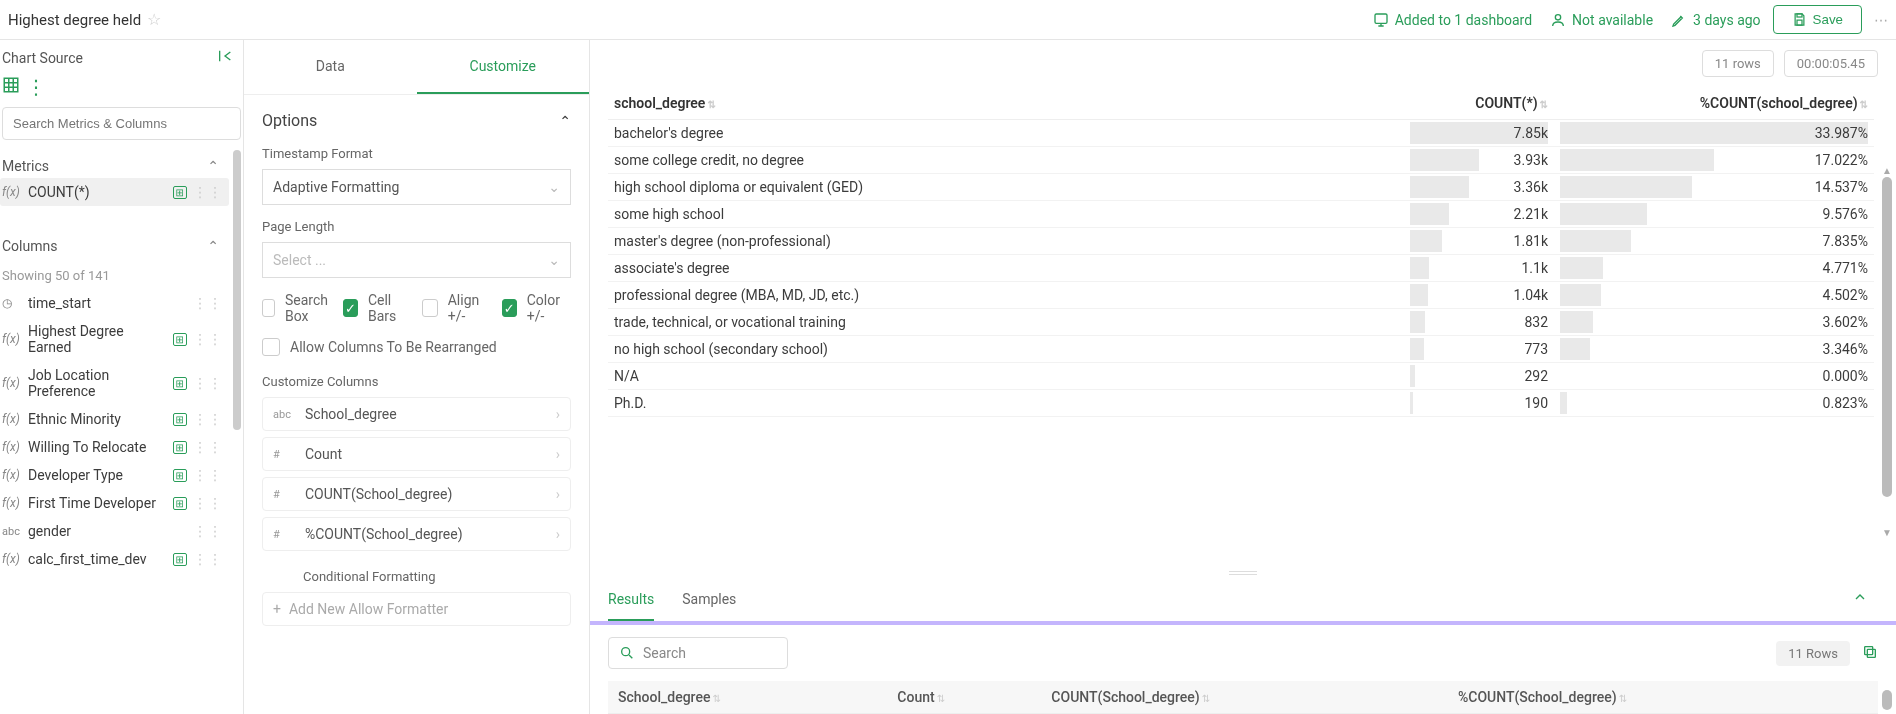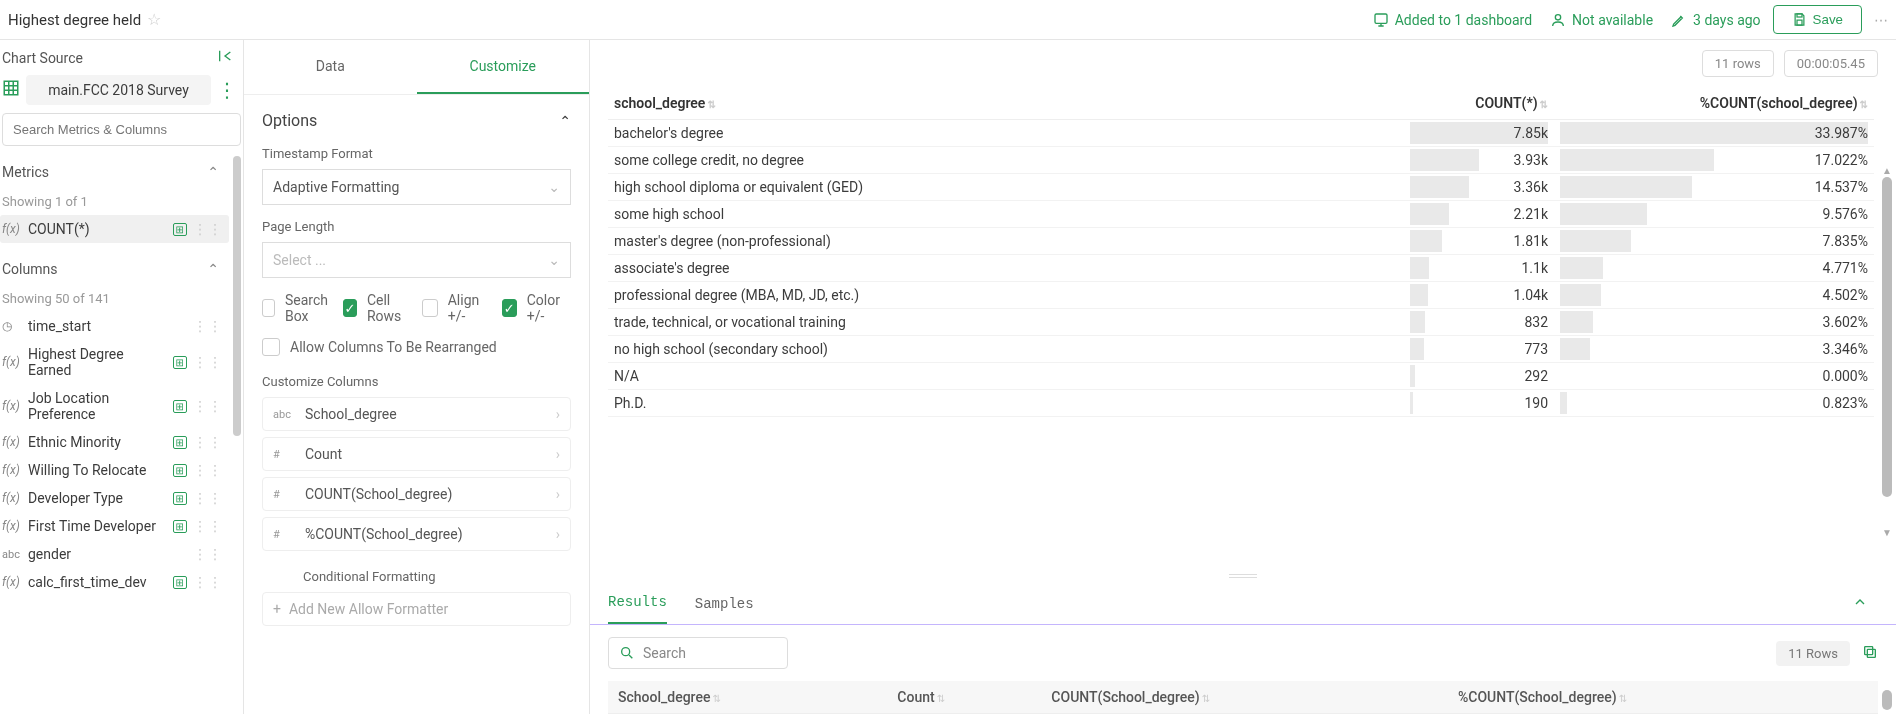--- a/index.html
+++ b/index.html
@@ -74,21 +74,21 @@
 .result td.bar { padding: 0 6px; }
 .result td.bar .barwrap { position: relative; height: 24px; display: flex; align-items: center; justify-content: flex-end; }
 .result td.bar .fill { position: absolute; left: 0; top: 1px; bottom: 1px; background: #e9e9e9; }
 .result td.bar .val { position: relative; z-index: 1; }
 .result .vscroll { position: absolute; right: 4px; top: 90px; width: 10px; height: 320px; background: #bbb; border-radius: 5px; }
 .result .tri-up { position: absolute; right: 4px; top: 78px; color: #aaa; font-size: 10px; }
 .result .tri-dn { position: absolute; right: 4px; top: 440px; color: #aaa; font-size: 10px; }
 .result .handle { height: 12px; display: flex; justify-content: center; align-items: center; cursor: ns-resize; }
 .result .handle .grip { width: 28px; height: 4px; border-top: 1px solid #ddd; border-bottom: 1px solid #ddd; }
 
-.result .bottom-tabs { display: flex; align-items: flex-end; padding: 0 18px; border-bottom: 1px solid #c4b5fd; font-family: Liberation Mono, monospace; }
+.result .bottom-tabs { display: flex; align-items: flex-start; padding: 0 18px; border-bottom: 4px solid #c4b5fd; }
 .result .btab { padding: 12px 0; margin-right: 28px; color: #666; cursor: pointer; }
 .result .btab.active { color: #2a9d5a; border-bottom: 2px solid #2a9d5a; }
 .result .btab-sp { flex: 1; }
 .result .expand { color: #2a9d5a; cursor: pointer; padding: 10px; }
 
 .result .search-row { display: flex; align-items: center; padding: 12px 18px; gap: 12px; }
 .result .srch { border: 1px solid #ddd; border-radius: 4px; padding: 7px 10px; display: flex; align-items: center; gap: 8px; width: 180px; color: #888; }
 .result .srch svg { color: #2a9d5a; }
 .result .search-row .sp { flex: 1; }
 .result .rows-badge { background: #f2f2f2; color: #777; border-radius: 4px; padding: 5px 12px; font-size: 13px; }
@@ -161,40 +161,38 @@
           </svg>
       </span>
     </div>
     <div class="source-row">
       <span class="src-icon">
         <svg width="18" height="18" viewBox="0 0 24 24" fill="none" stroke="currentColor" stroke-width="2">
             <rect x="3" y="3" width="18" height="18"></rect>
             <path d="M3 9h18M3 15h18M9 3v18M15 3v18"></path>
           </svg>
       </span>
-      <div class="source-pill">main.FCC 2018 Survey</div>
       <span class="src-more">⋮</span>
     </div>
     <div class="search">
       <input placeholder="Search Metrics &amp; Columns" style="">
     </div>
     <div class="body">
       <div class="sb-scroll"></div>
       <div class="section-head">
         <span>Metrics</span>
         <span class="chev">⌃</span>
       </div>
-      <div class="showing">Showing 1 of 1</div>
       <div class="item-row sel">
         <span class="tico">f(x)</span>
         <span class="label">COUNT(*)</span>
         <span class="agg">⊞</span>
         <span class="drag">⋮⋮</span>
       </div>
-      <div class="section-head" style="margin-top:10px;">
+      <div class="section-head" style="margin-top:24px;">
         <span>Columns</span>
         <span class="chev">⌃</span>
       </div>
       <div class="showing">Showing 50 of 141</div>
       <div id="col-list">
           <div class="item-row">
             <span class="tico" style="font-style:normal">◷</span>
             <span class="label">time_start</span>
             <span class="drag">⋮⋮</span>
           </div>
@@ -269,21 +267,21 @@
         <span class="ph">Select ...</span>
         <span class="caret">⌄</span>
       </div>
       <div class="check-grid">
         <div class="check">
           <span class="cbox"></span>
           <span>Search Box</span>
         </div>
         <div class="check">
           <span class="cbox on">✓</span>
-          <span>Cell Rows</span>
+          <span>Cell Bars</span>
         </div>
         <div class="check">
           <span class="cbox"></span>
           <span>Align +/-</span>
         </div>
         <div class="check">
           <span class="cbox on">✓</span>
           <span>Color +/-</span>
         </div>
       </div>

